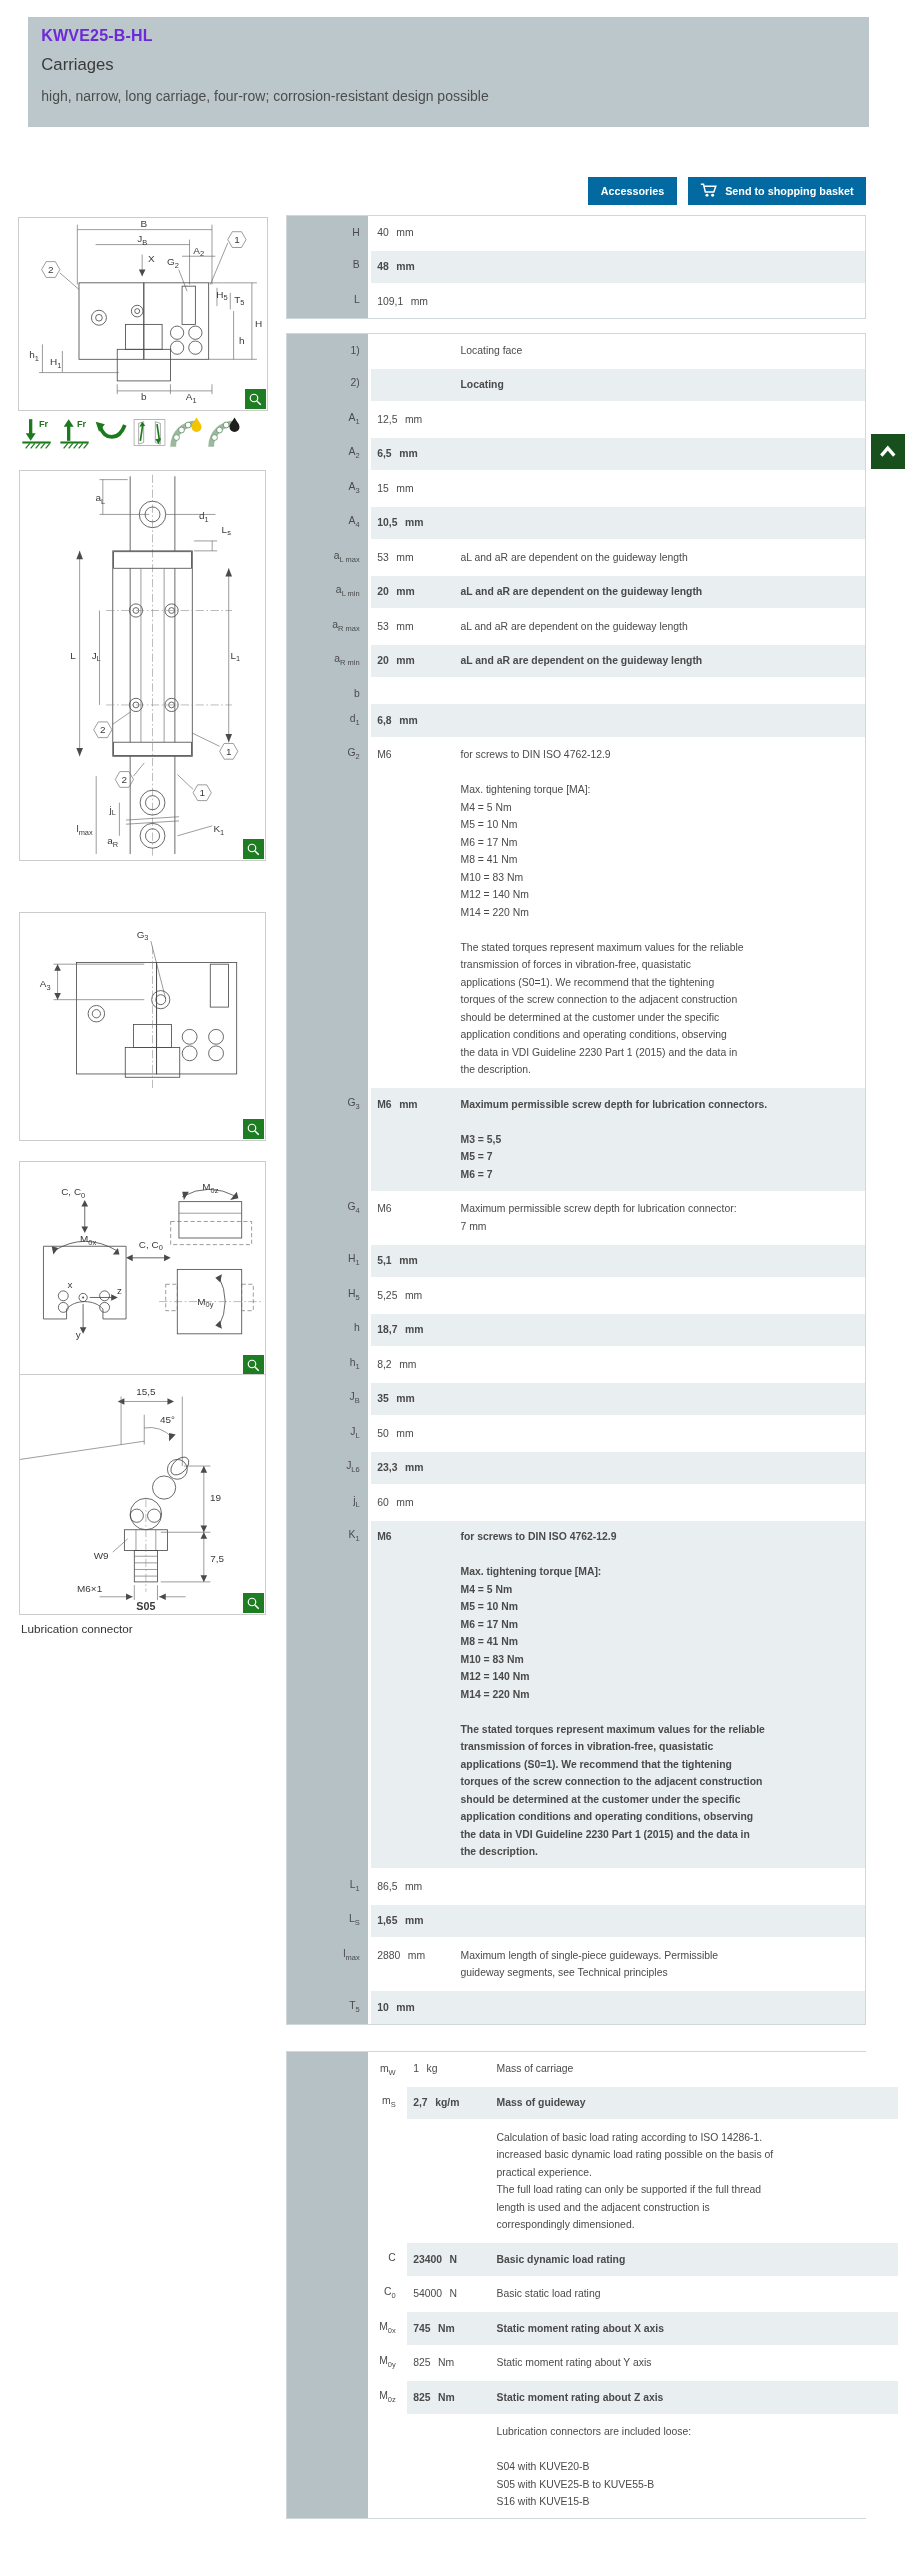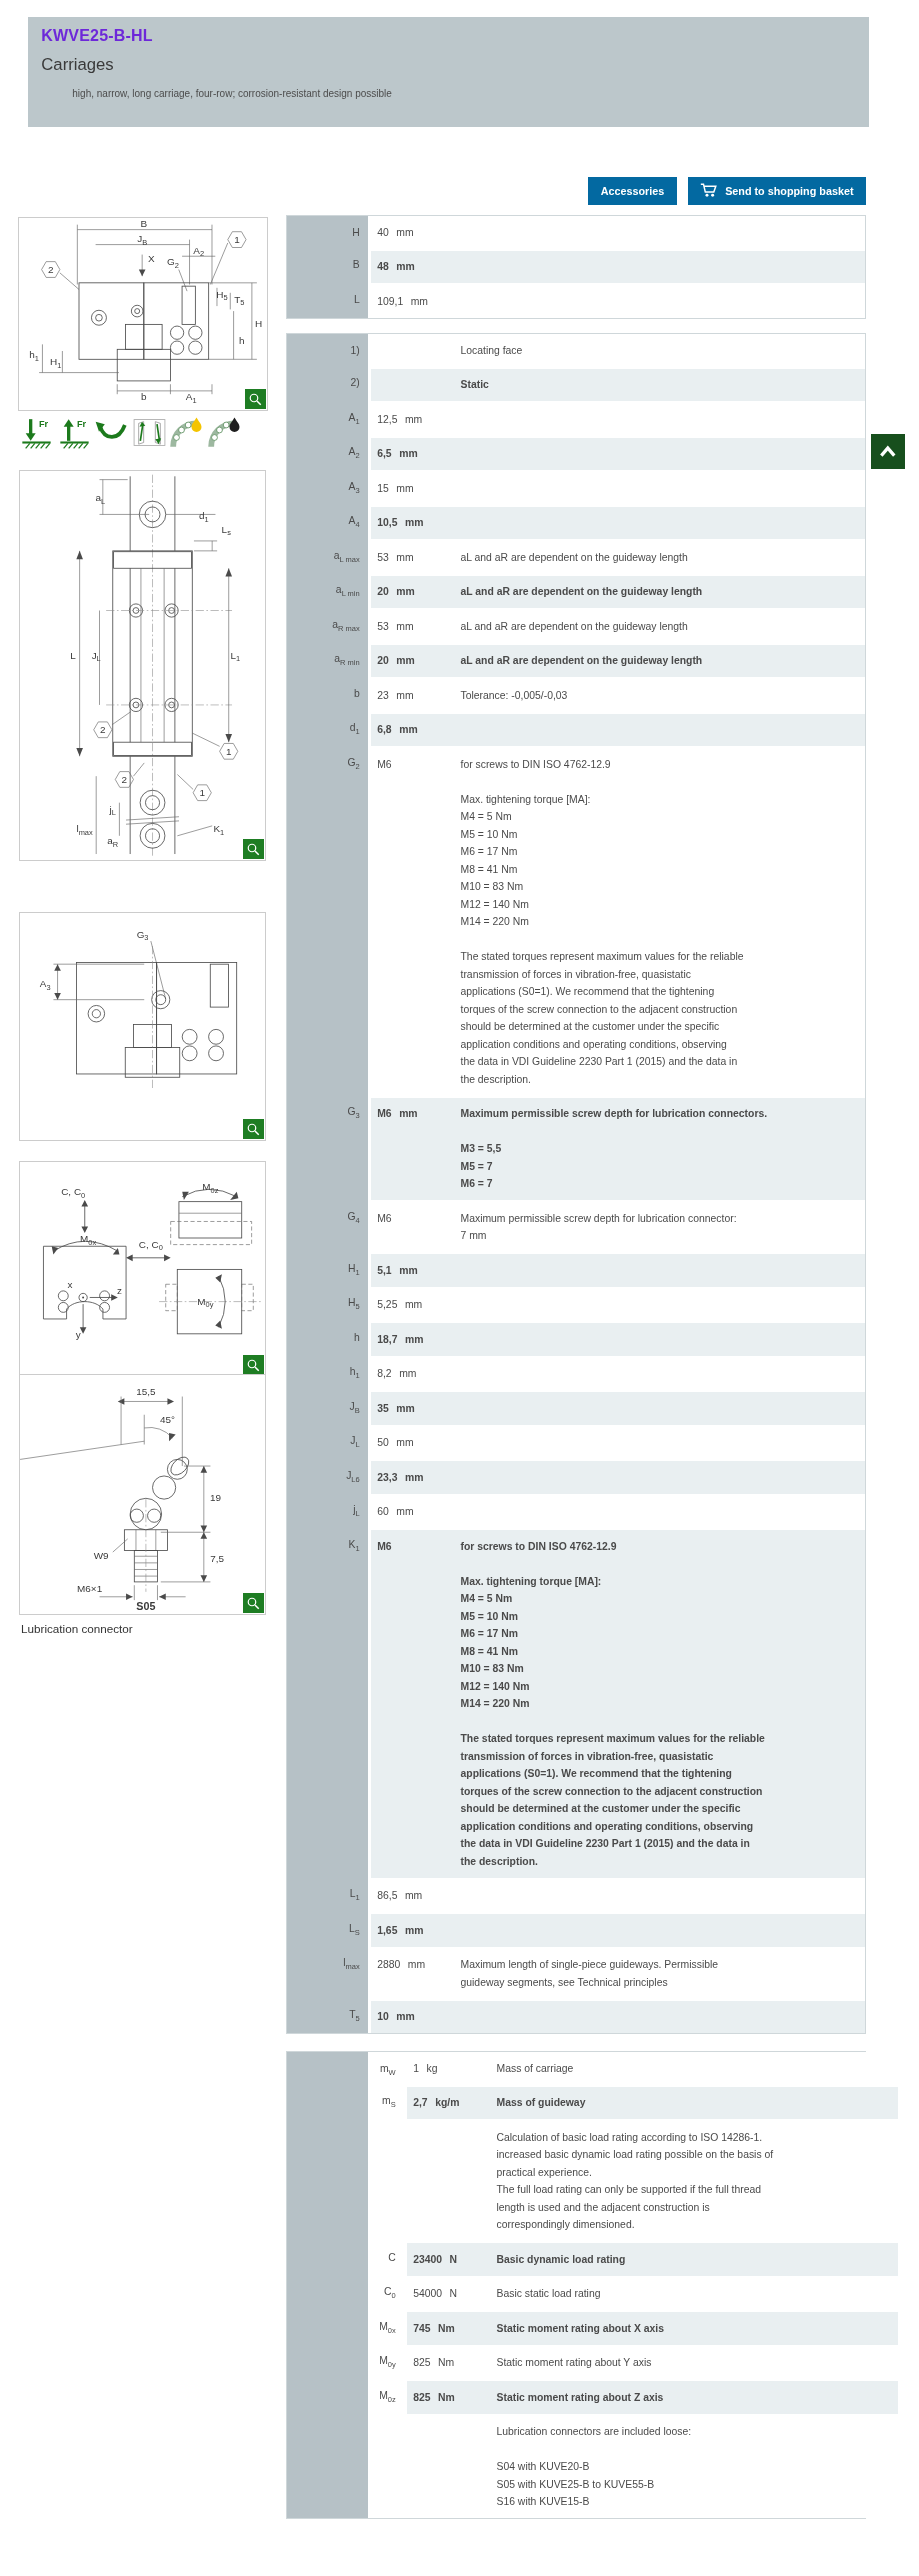--- a/index.html
+++ b/index.html
@@ -4,21 +4,21 @@
 <style>
   * { margin:0; padding:0; box-sizing:border-box; }
   body { font-family:"Liberation Sans", sans-serif; background:#fff; color:#4a4a4a; }
   .page { position:relative; width:919px; height:2576px; background:#fff; overflow:hidden; }
 
   
   .hdr { position:absolute; left:28px; top:16.7px; width:841px; height:110px;
          background:#bcc7cb; padding:10px 15px 0 13.3px; }
   .hdr h1 { font-size:16px; font-weight:bold; color:#6d28d9; letter-spacing:0.2px; }
   .hdr h2 { font-size:16.7px; font-weight:normal; color:#3a3a3a; margin-top:10px; }
-  .hdr p  { font-size:10px; color:#4c4c4c; margin-top:13.3px;margin-left:31px; }
+  .hdr p  { font-size:14px; color:#4c4c4c; margin-top:13.3px; }
 
   
   .actions { position:absolute; left:286px; top:177px; width:580px; height:28px;
              display:flex; justify-content:flex-end; gap:10.8px; }
   .btn { background:#0369a1; color:#fff; font-size:10.8px; font-weight:bold;
          border:none; height:28px; padding:0 12.5px; display:flex; align-items:center;
          gap:6.7px; cursor:pointer; }
 
   
   .spec-table { position:absolute; left:286px; width:580px;
@@ -475,21 +475,21 @@
         <div class="rlabel">1)</div>
         <div class="rcontent">
           <div class="rvalue"></div>
           <div class="rdesc">Locating face</div>
         </div>
       </div>
       <div class="row">
         <div class="rlabel">2)</div>
         <div class="rcontent alt sep">
           <div class="rvalue"></div>
-          <div class="rdesc">Static</div>
+          <div class="rdesc">Locating</div>
         </div>
       </div>
       <div class="row">
         <div class="rlabel">A<sub>1</sub></div>
         <div class="rcontent sep">
           <div class="rvalue"><span>12,5</span><span class="unit">mm</span></div>
           <div class="rdesc"></div>
         </div>
       </div>
       <div class="row">
@@ -536,24 +536,20 @@
       </div>
       <div class="row">
         <div class="rlabel">a<sub>R min</sub></div>
         <div class="rcontent alt sep">
           <div class="rvalue"><span>20</span><span class="unit">mm</span></div>
           <div class="rdesc">aL and aR are dependent on the guideway length</div>
         </div>
       </div>
       <div class="row">
         <div class="rlabel">b</div>
-        <div class="rcontent sep">
-          <div class="rvalue"><span>23</span><span class="unit">mm</span></div>
-          <div class="rdesc">Tolerance: -0,005/-0,03</div>
-        </div>
       </div>
       <div class="row">
         <div class="rlabel">d<sub>1</sub></div>
         <div class="rcontent alt sep">
           <div class="rvalue"><span>6,8</span><span class="unit">mm</span></div>
           <div class="rdesc"></div>
         </div>
       </div>
       <div class="row">
         <div class="rlabel">G<sub>2</sub></div>

